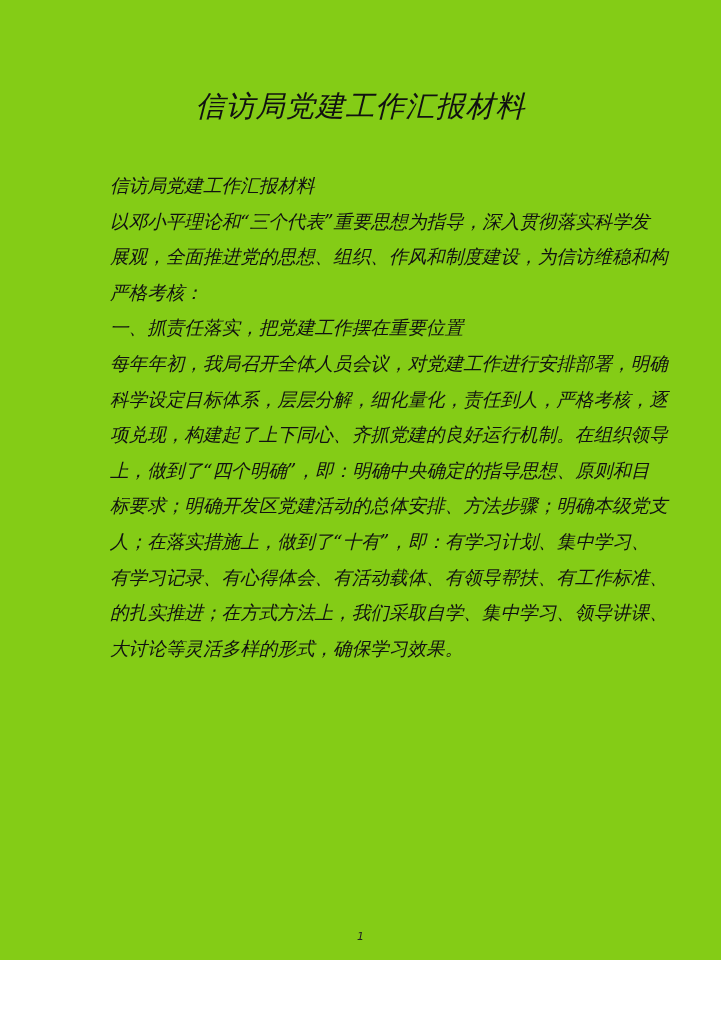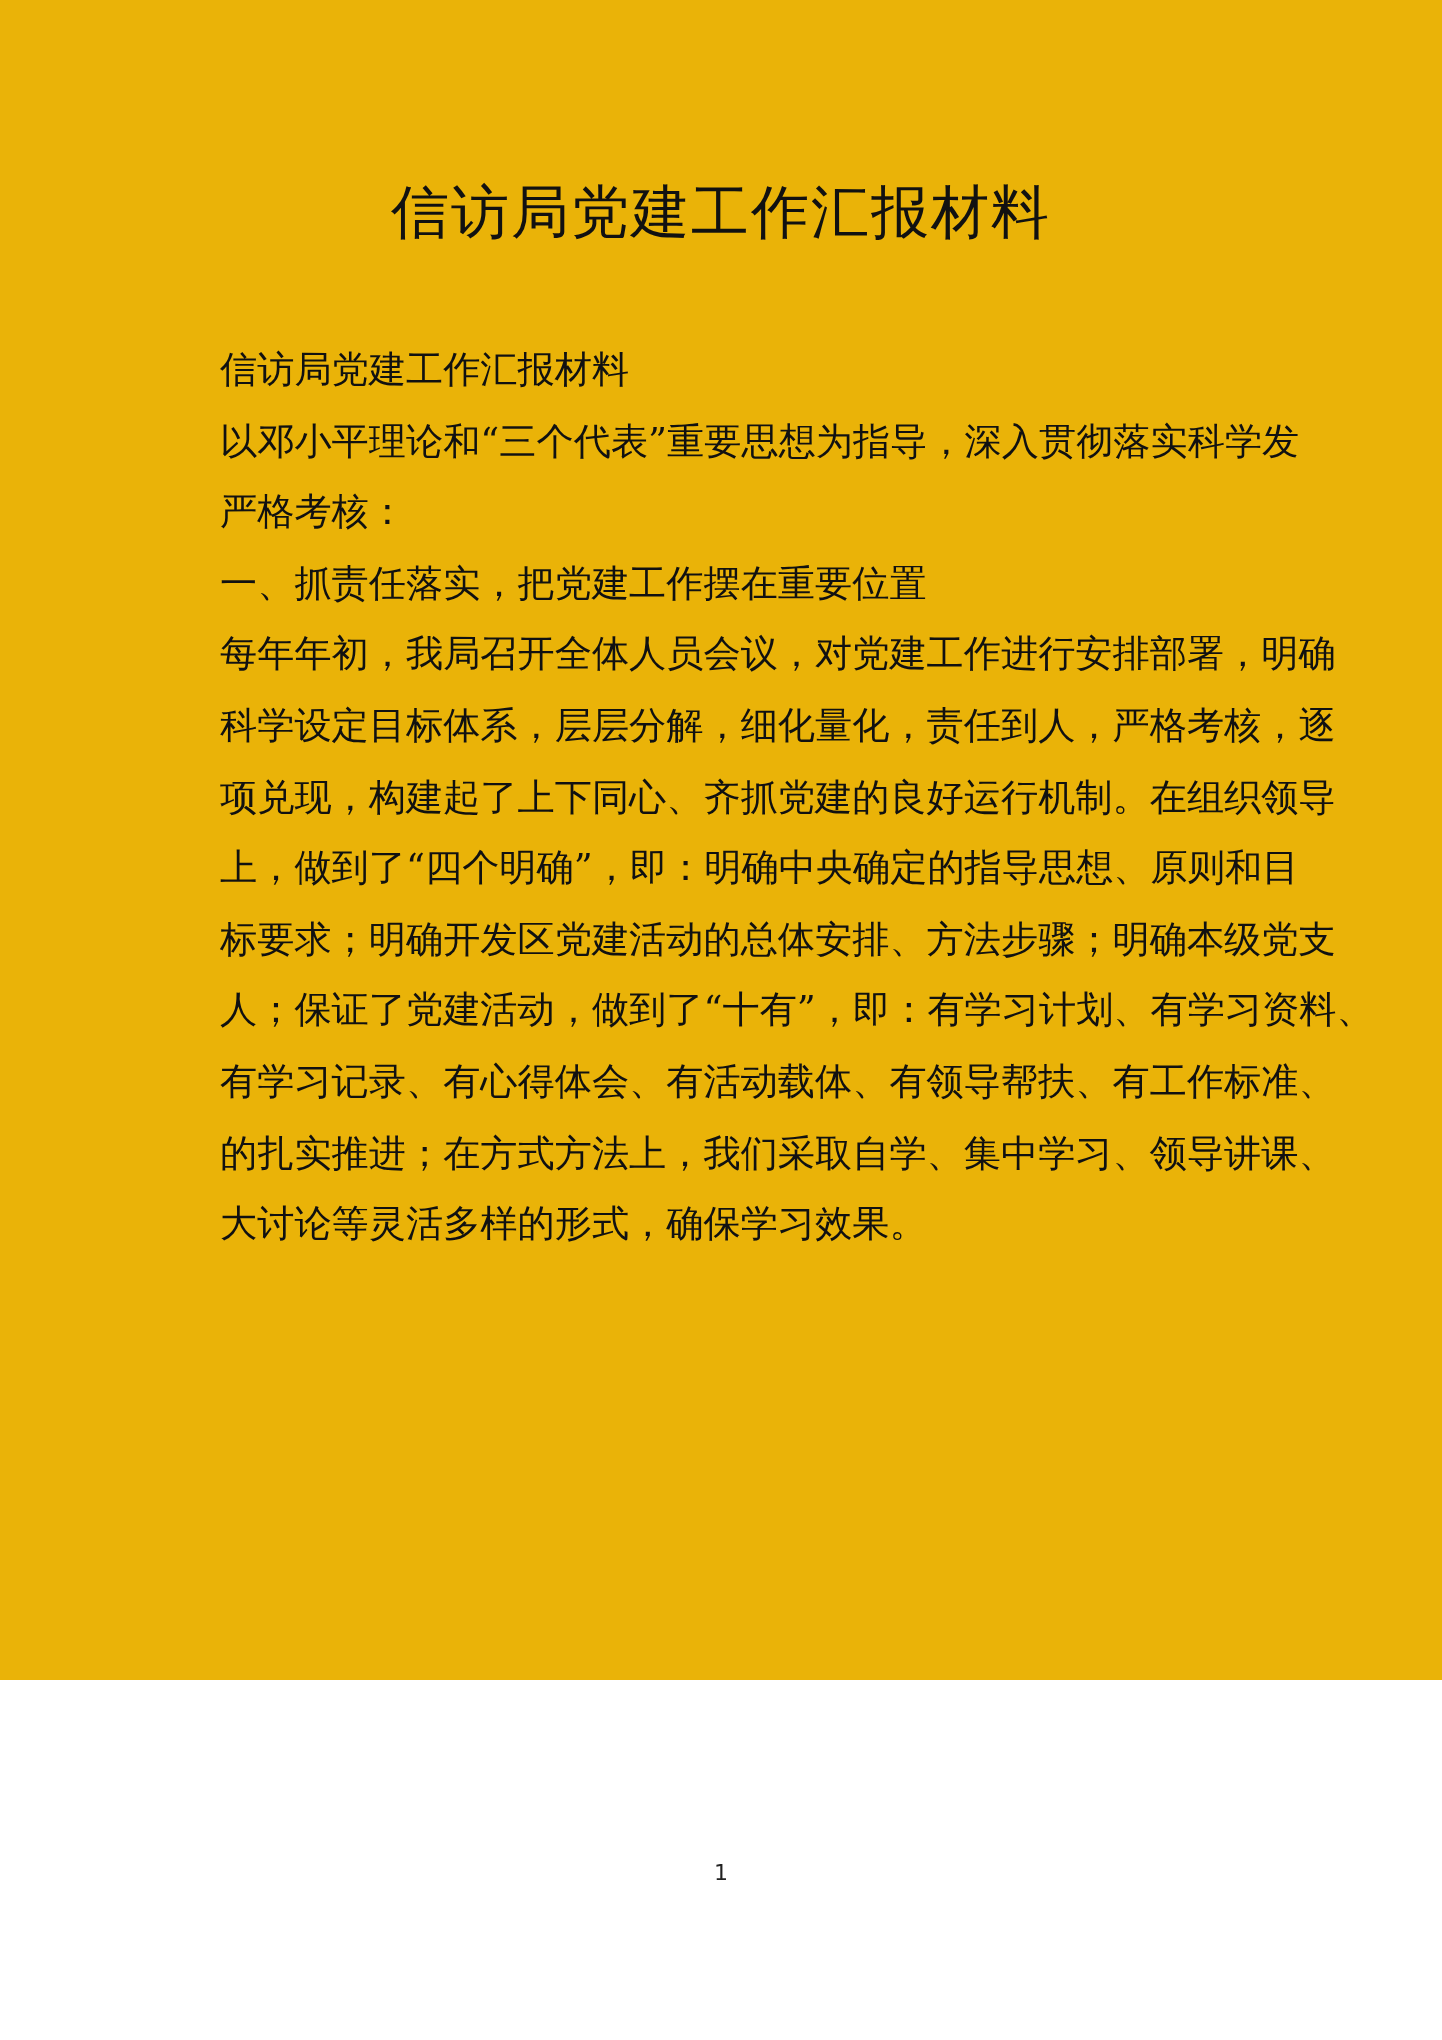--- a/index.html
+++ b/index.html
@@ -12,22 +12,23 @@
       height: 1020px;
       position: relative;
       overflow: hidden;
       font-family: "DejaVu Serif", "Liberation Serif", serif;
       color: #111111;
     }
     .page {
       position: absolute;
       left: 0; top: 0;
       width: 721px;
-      height: 840px;
-      background: #eab308;
+      height: 960px;
+      background: #84cc16;
+      font-style: italic;
     }
     .doc-title {
       position: absolute;
       left: 0;
       top: 86px;
       width: 721px;
       text-align: center;
       font-family: "DejaVu Sans", "Liberation Sans", sans-serif;
       font-size: 29px;
       font-weight: normal;
@@ -71,27 +72,28 @@
   </style>
 </head>
 <body>
 
 <div class="page">
   <h1 class="doc-title">信访局党建工作汇报材料</h1>
 
   <div class="body-text">
     <span class="line last heading-line">信访局党建工作汇报材料</span>
     <span class="line">以邓小平理论和“三个代表”重要思想为指导，深入贯彻落实科学发</span>
+    <span class="line">展观，全面推进党的思想、组织、作风和制度建设，为信访维稳和构</span>
     <span class="line last">严格考核：</span>
     <span class="line last heading-line">一、抓责任落实，把党建工作摆在重要位置</span>
     <span class="line">每年年初，我局召开全体人员会议，对党建工作进行安排部署，明确</span>
     <span class="line">科学设定目标体系，层层分解，细化量化，责任到人，严格考核，逐</span>
     <span class="line">项兑现，构建起了上下同心、齐抓党建的良好运行机制。在组织领导</span>
     <span class="line">上，做到了“四个明确”，即：明确中央确定的指导思想、原则和目</span>
     <span class="line">标要求；明确开发区党建活动的总体安排、方法步骤；明确本级党支</span>
-    <span class="line">人；保证了党建活动，做到了“十有”，即：有学习计划、有学习资料、</span>
+    <span class="line">人；在落实措施上，做到了“十有”，即：有学习计划、集中学习、</span>
     <span class="line">有学习记录、有心得体会、有活动载体、有领导帮扶、有工作标准、</span>
     <span class="line">的扎实推进；在方式方法上，我们采取自学、集中学习、领导讲课、</span>
     <span class="line last">大讨论等灵活多样的形式，确保学习效果。</span>
   </div>
 
   <div class="page-number">1</div>
 </div>
 
 </body></html>

